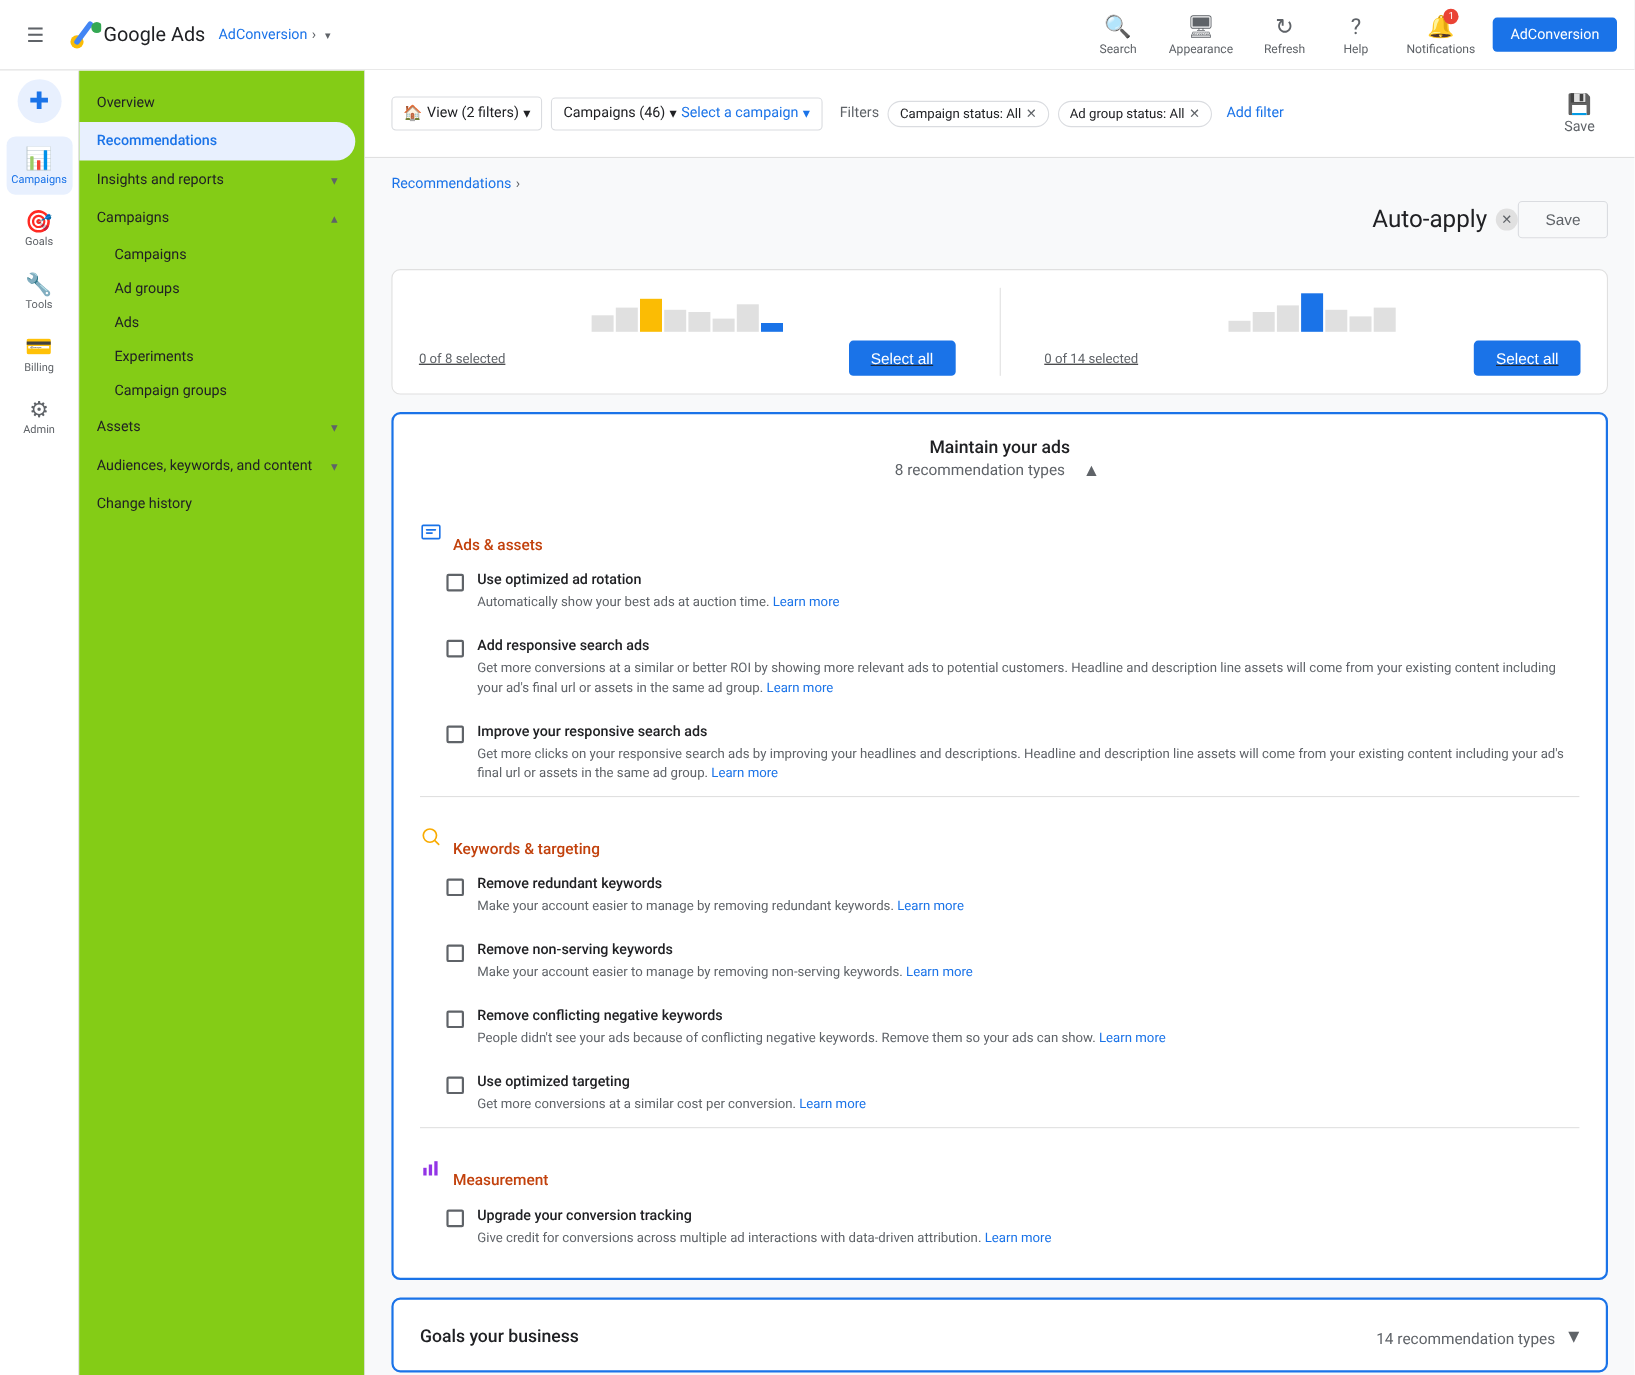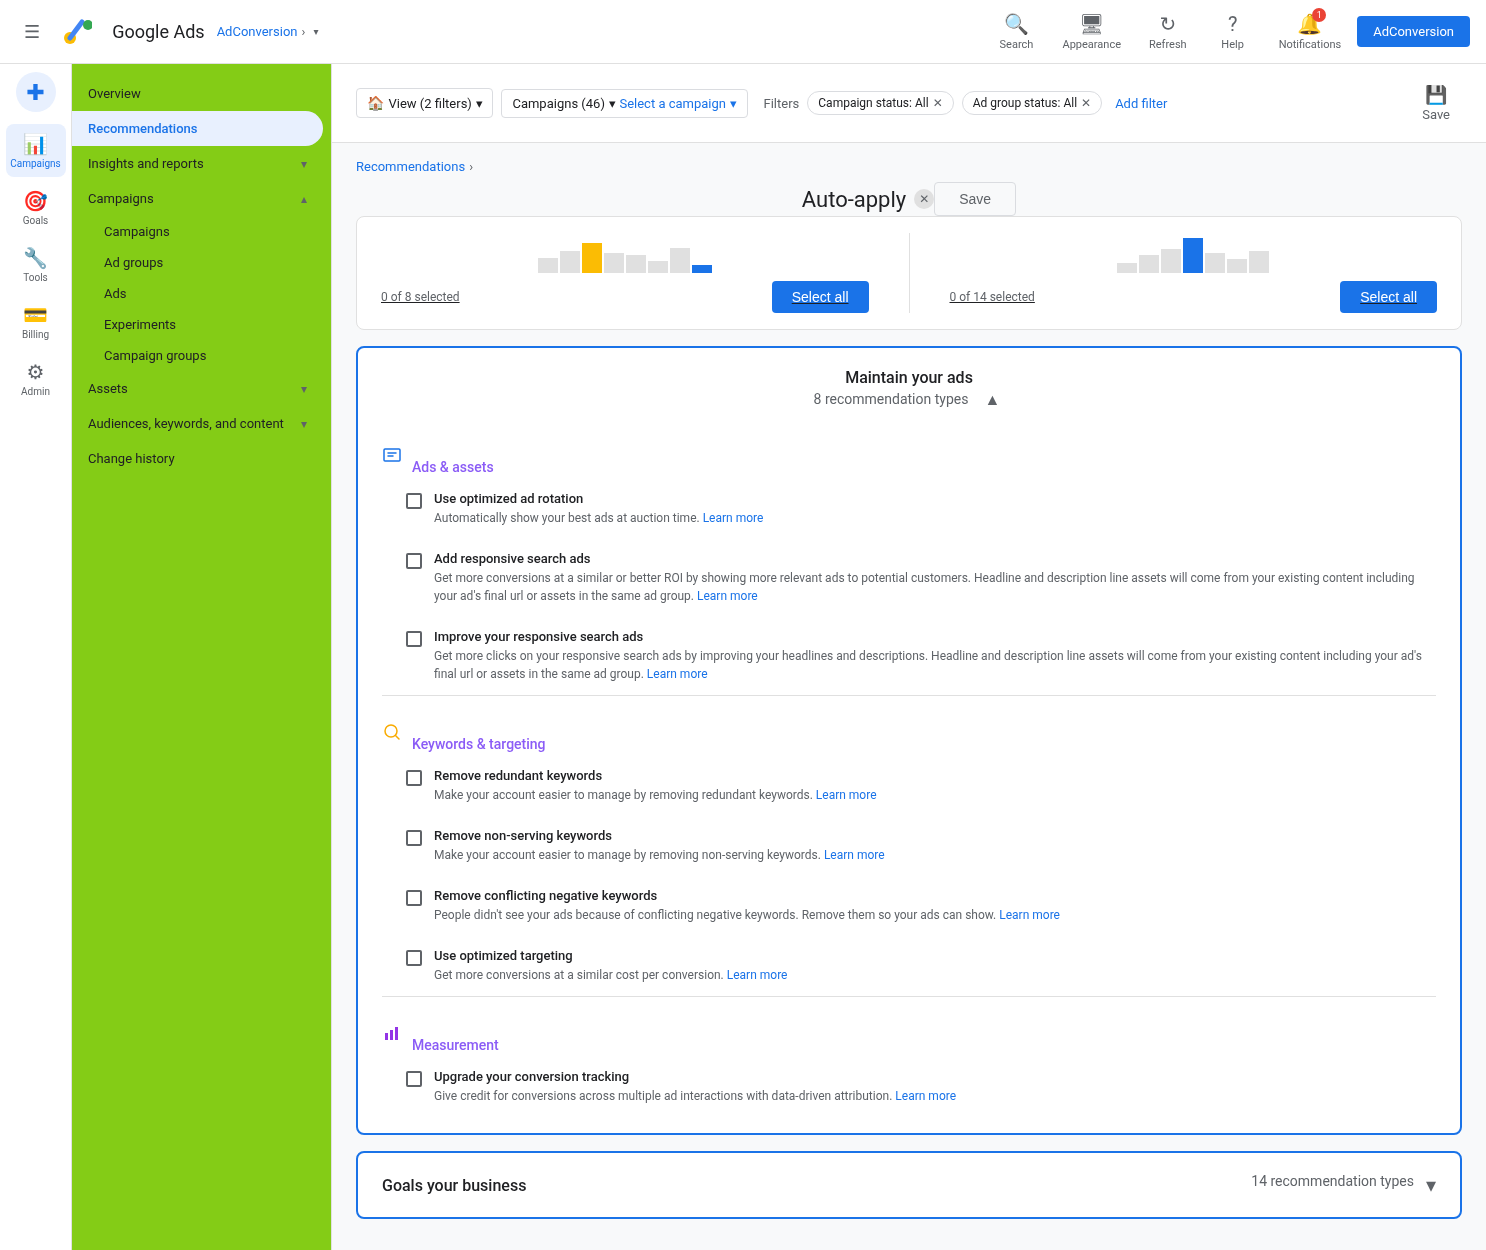--- a/index.html
+++ b/index.html
@@ -5,21 +5,21 @@
     * { box-sizing: border-box; margin: 0; padding: 0; }
     body { font-family: 'Google Sans', Roboto, Arial, sans-serif; font-size: 13px; background: #f1f3f4; color: #202124; }
 
     
     .top-nav {
       display: flex; align-items: center; background: #fff; border-bottom: 1px solid #e0e0e0;
       padding: 0 16px; height: 64px; position: relative; z-index: 10;
     }
     .top-nav-left { display: flex; align-items: center; gap: 12px; flex: 1; }
     .hamburger { cursor: pointer; padding: 8px; color: #5f6368; font-size: 18px; }
-    .google-ads-logo { display: flex; align-items: center; gap: 20px; }
+    .google-ads-logo { display: flex; align-items: center; gap: 2px; }
     .logo-icon { width: 32px; height: 32px; }
     .google-ads-text { font-size: 18px; font-weight: 400; color: #202124; }
     .breadcrumb { display: flex; align-items: center; gap: 4px; color: #5f6368; font-size: 13px; }
     .breadcrumb-link { color: #1a73e8; cursor: pointer; }
     .breadcrumb-arrow { color: #5f6368; }
     .dropdown-arrow { color: #5f6368; cursor: pointer; font-size: 10px; margin-left: 4px; }
 
     .top-nav-right { display: flex; align-items: center; gap: 4px; }
     .nav-btn { display: flex; flex-direction: column; align-items: center; justify-content: center; padding: 8px 12px; cursor: pointer; color: #5f6368; font-size: 11px; gap: 2px; border-radius: 4px; min-width: 60px; }
     .nav-btn-icon { font-size: 20px; }
@@ -57,21 +57,21 @@
 
     
     .page-content { padding: 16px 24px; }
 
     
     .page-breadcrumb { display: flex; align-items: center; gap: 4px; margin-bottom: 8px; font-size: 13px; }
     .page-breadcrumb a { color: #1a73e8; cursor: pointer; text-decoration: none; }
     .page-breadcrumb-sep { color: #5f6368; }
 
     
-    .page-title-row { display: flex; align-items: center; justify-content: center; margin-bottom: 0; }
+    .page-title-row { display: flex; align-items: center; justify-content: flex-end; margin-bottom: 28px; }
     .page-title { display: flex; align-items: center; gap: 8px; font-size: 22px; font-weight: 400; color: #202124; }
     .close-tag { display: flex; align-items: center; justify-content: center; width: 20px; height: 20px; border-radius: 50%; background: #e0e0e0; cursor: pointer; font-size: 12px; color: #5f6368; }
     .save-btn { padding: 8px 24px; border: 1px solid #dadce0; border-radius: 4px; background: #f8f9fa; color: #5f6368; cursor: pointer; font-size: 14px; }
 
     
     .selection-card { background: #fff; border: 1px solid #e0e0e0; border-radius: 8px; margin-bottom: 16px; overflow: hidden; }
     .selection-row { display: flex; padding: 16px 24px; gap: 40px; align-items: center; }
     .selection-col { flex: 1; display: flex; flex-direction: column; align-items: center; gap: 8px; }
     .selection-bar-container { width: 100%; height: 40px; display: flex; align-items: flex-end; justify-content: center; gap: 2px; }
     .selection-bar { background: #e0e0e0; width: 20px; }
@@ -86,21 +86,21 @@
     .rec-section { background: #fff; border: 2px solid #1a73e8; border-radius: 8px; margin-bottom: 16px; overflow: hidden; }
     .rec-section-header { display: flex; align-items: center; justify-content: space-between; padding: 20px 24px; cursor: pointer; flex-direction: column; }
     .rec-section-title { font-size: 16px; font-weight: 500; color: #202124; }
     .rec-section-count { font-size: 14px; color: #5f6368; }
     .rec-section-header-right { display: flex; align-items: center; gap: 12px; }
     .collapse-btn { width: 24px; height: 24px; display: flex; align-items: center; justify-content: center; cursor: pointer; color: #5f6368; font-size: 16px; }
 
     
     .rec-category { padding: 8px 24px 4px; display: flex; align-items: center; gap: 10px; }
     .rec-category-icon { font-size: 18px; }
-    .rec-category-label { font-size: 14px; font-weight: 500; color: #8b5cf6; margin-top: 20px; }
+    .rec-category-label { font-size: 14px; font-weight: 500; color: #c2410c; margin-top: 20px; }
 
     
     .rec-item { padding: 12px 24px 12px 48px; display: flex; align-items: flex-start; gap: 12px; }
     .rec-checkbox { width: 16px; height: 16px; border: 2px solid #5f6368; border-radius: 2px; cursor: pointer; flex-shrink: 0; margin-top: 2px; }
     .rec-item-content { flex: 1; }
     .rec-item-title { font-size: 13px; font-weight: 500; color: #202124; margin-bottom: 3px; }
     .rec-item-desc { font-size: 12px; color: #5f6368; line-height: 1.5; }
     .learn-more { color: #1a73e8; cursor: pointer; text-decoration: none; }
 
     
@@ -447,21 +447,21 @@
               <span>Give credit for conversions across multiple ad interactions with data-driven attribution.</span>
               <a class="learn-more">Learn more</a>
             </div>
           </div>
         </div>
       </div>
 
       <div class="grow-section">
         <div class="grow-section-header">
           <span class="grow-section-title">Goals your business</span>
-          <div style="display:flex; align-items:flex-start; gap:12px;">
+          <div style="display:flex; align-items:flex-end; gap:12px;">
             <span class="grow-section-count">14 recommendation types</span>
             <span class="expand-btn">▾</span>
           </div>
         </div>
       </div>
 
     </div>
   </main>
 </div>
 

